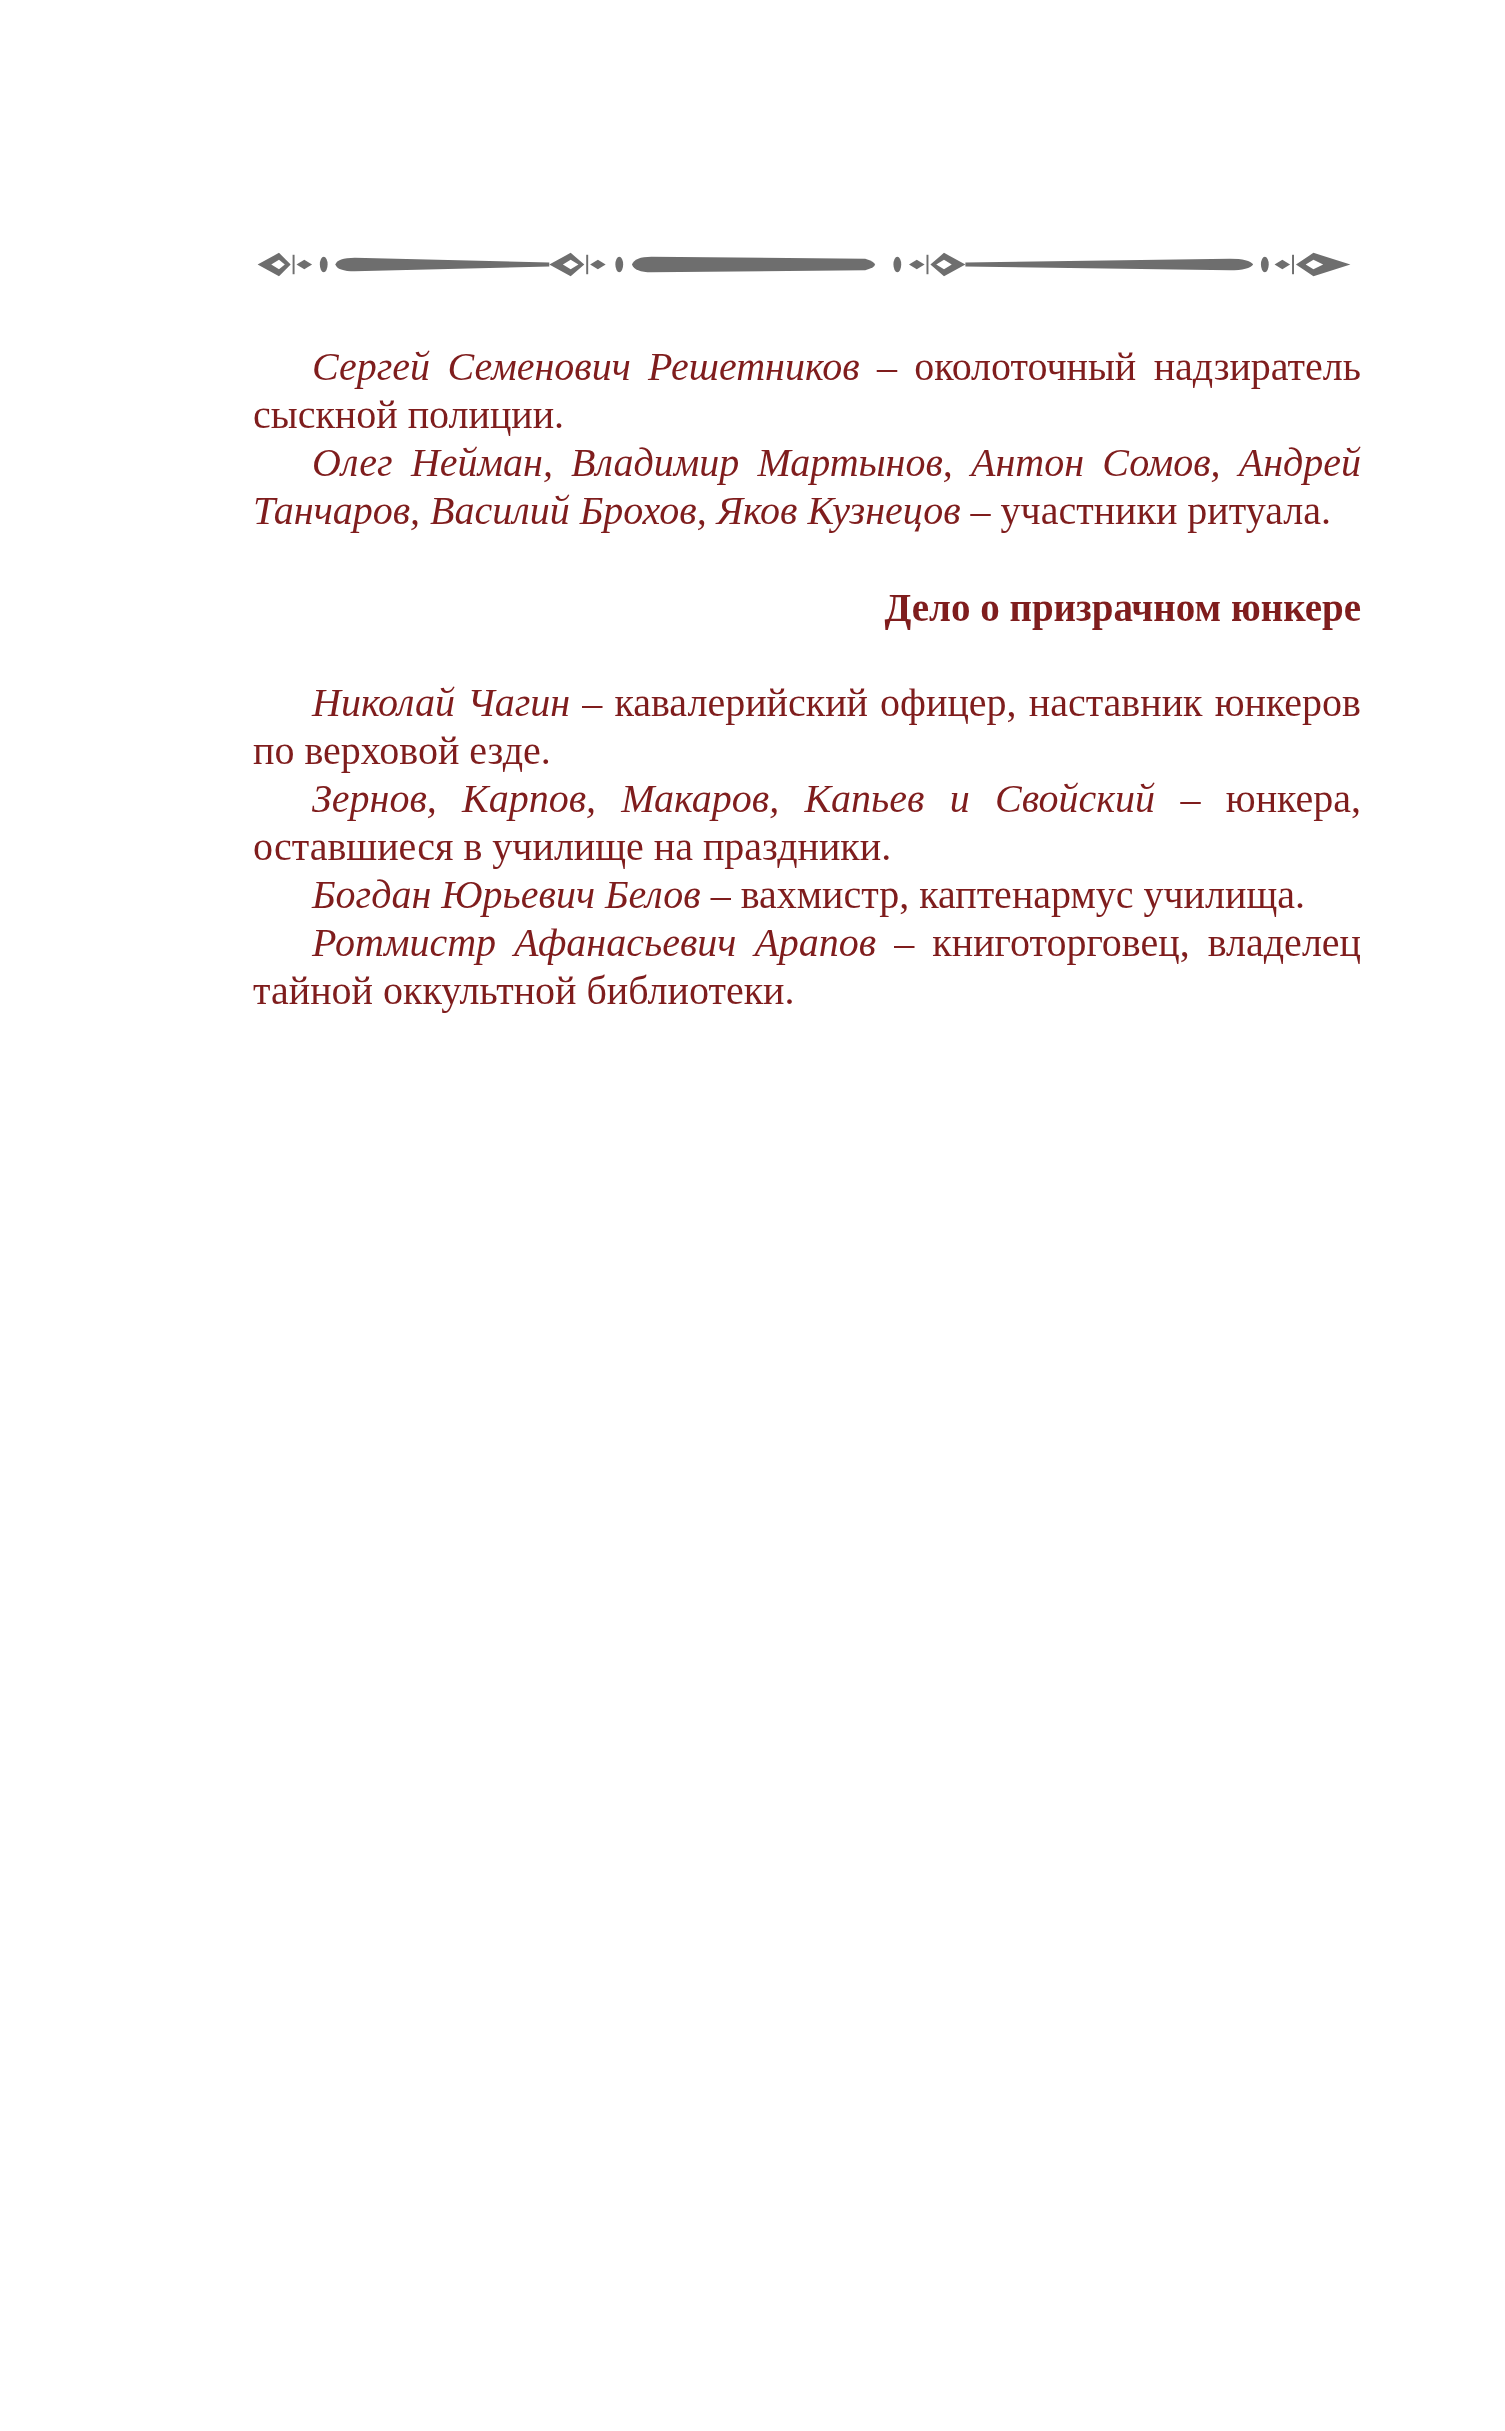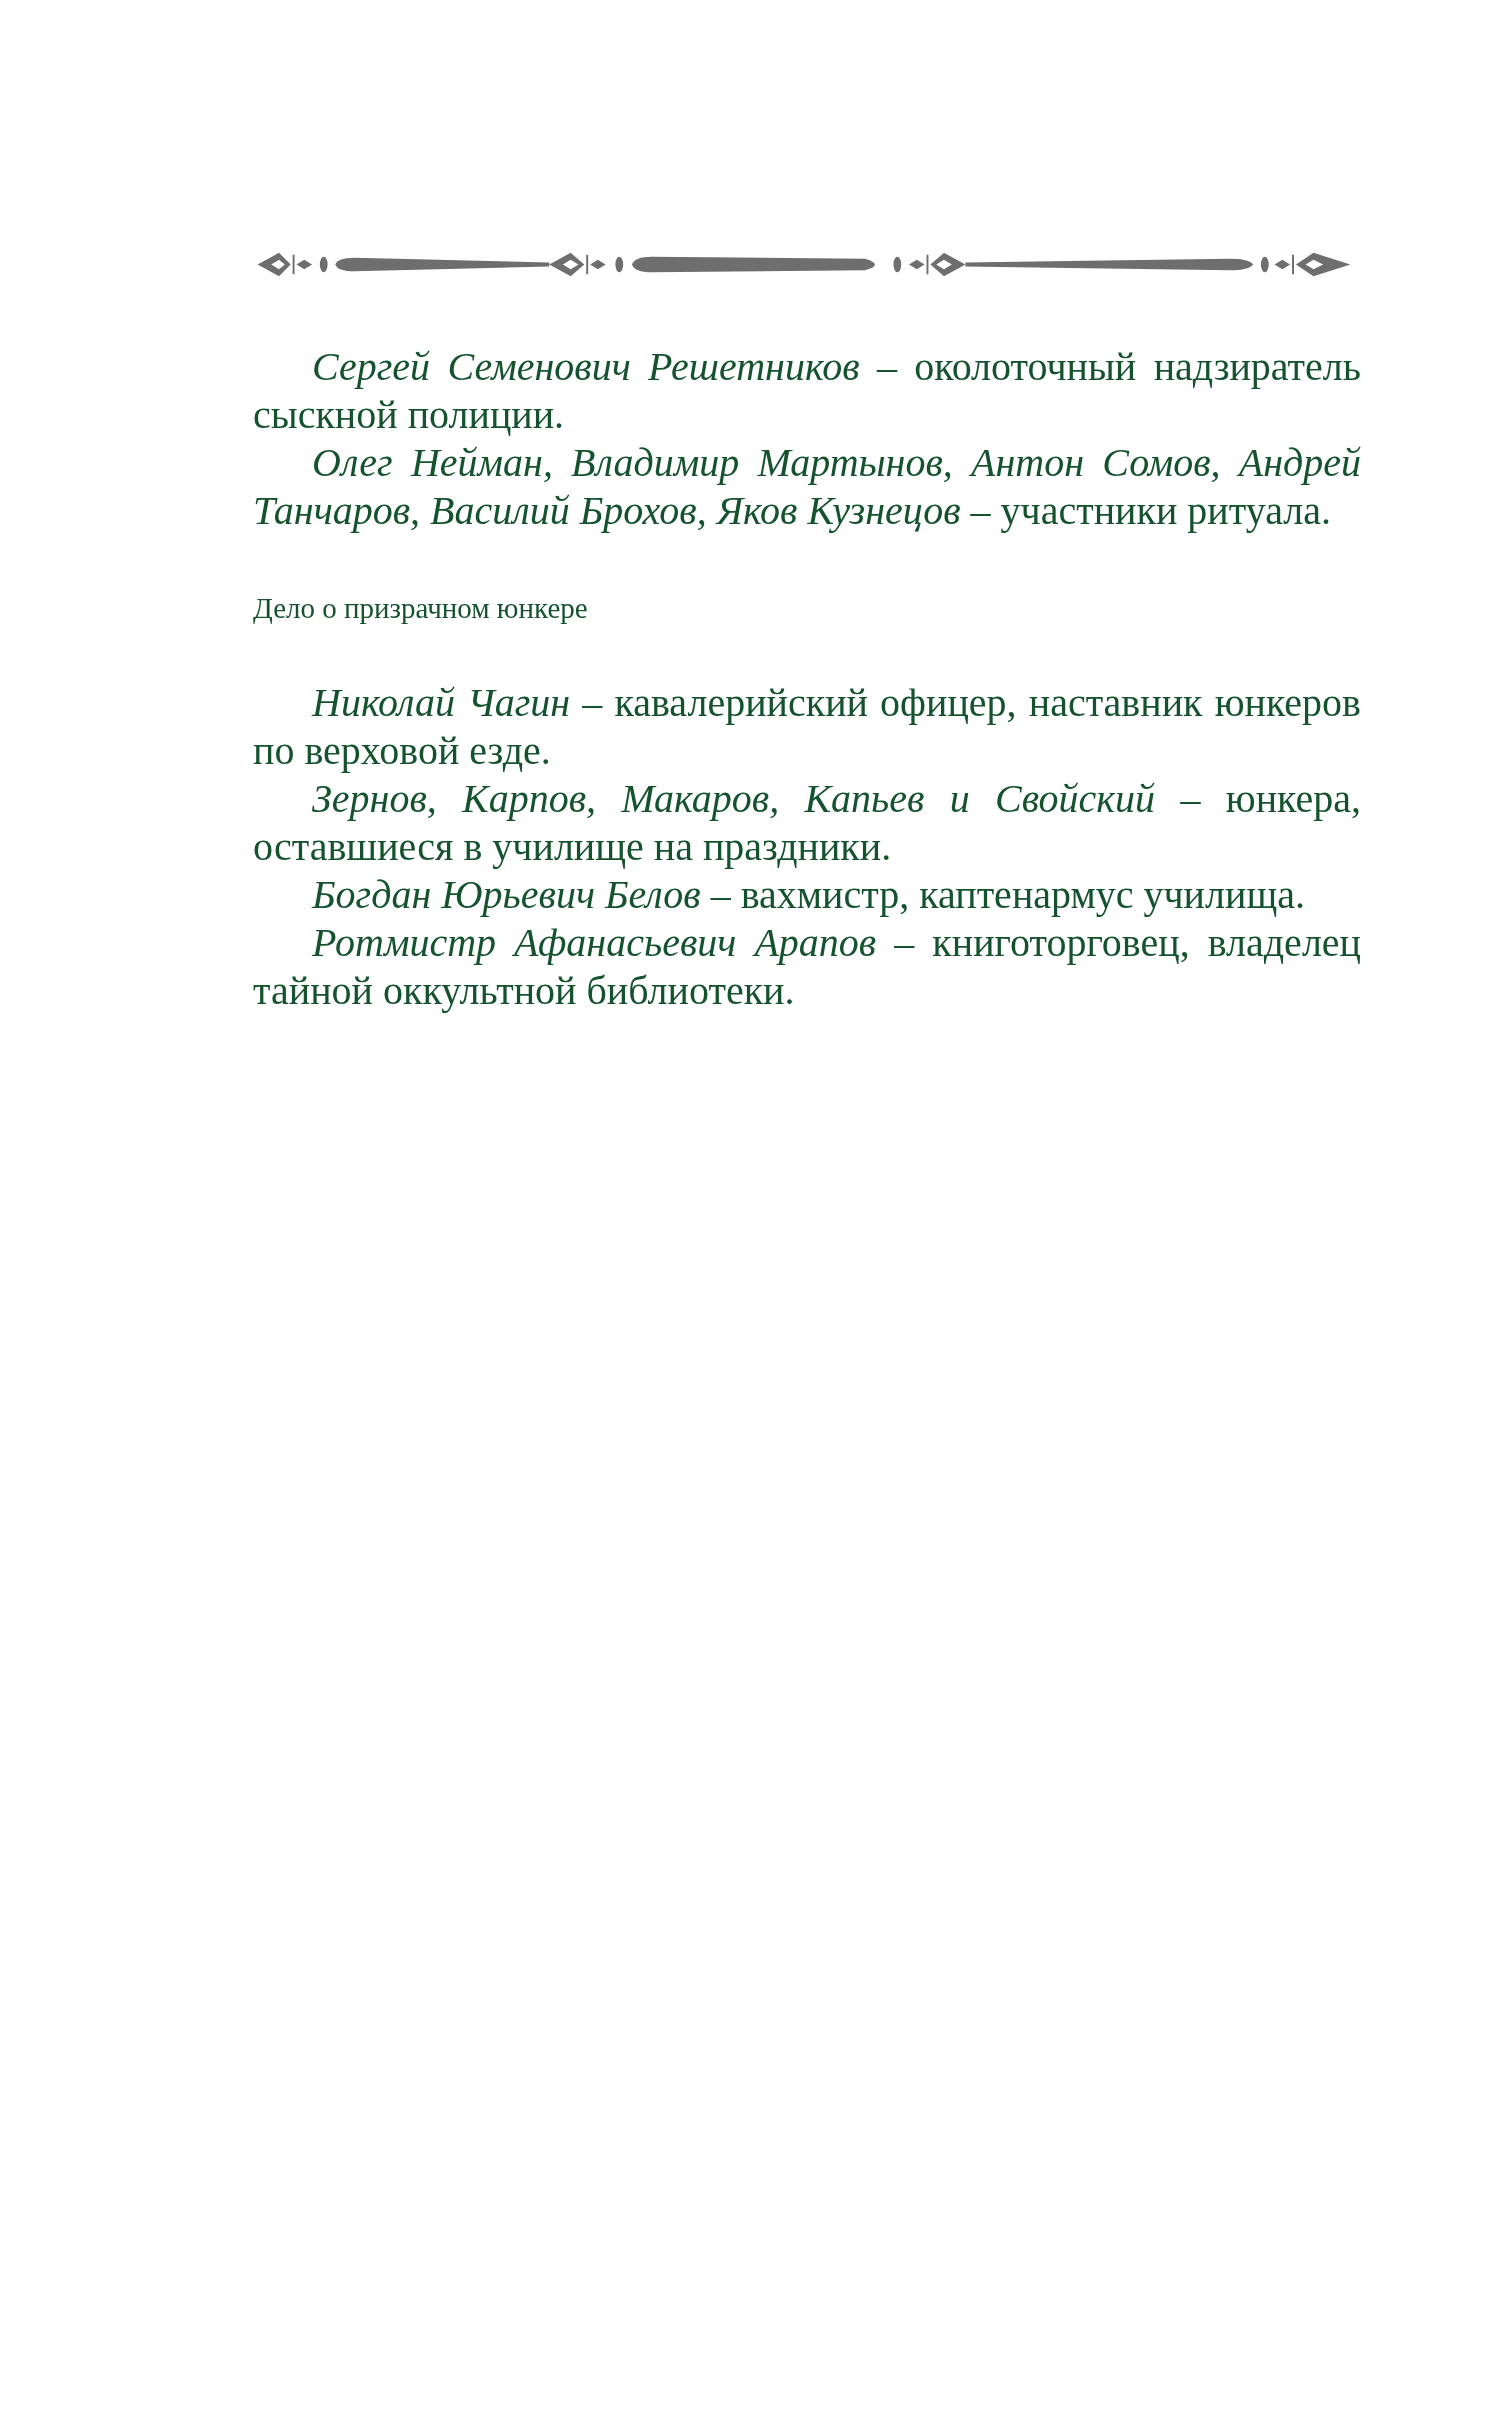--- a/index.html
+++ b/index.html
@@ -1,28 +1,28 @@
 <!DOCTYPE html>
 <html><head>
 <meta charset="utf-8">
 <style>
   html, body { margin: 0; padding: 0; background: #ffffff; }
   body { width: 1506px; height: 2432px; position: relative; overflow: hidden; }
   .ornament { position: absolute; left: 253px; top: 247px; width: 1102px; height: 35px; }
   .text-block {
     position: absolute; left: 253px; top: 343px; width: 1108px;
     font-family: "Liberation Serif", "DejaVu Serif", serif;
-    font-size: 40px; line-height: 48px; color: #14532d;
+    font-size: 40px; line-height: 48px; color: #7f1d1d;
     text-align: justify;
   }
   .para { margin: 0; text-indent: 59px; text-align: justify; }
   .para .name { font-style: italic; }
   .heading {
-    margin: 49px 0 47px 0; text-align: left; font-weight: normal;
-    font-size: 29px; text-indent: 0;
+    margin: 49px 0 47px 0; text-align: right; font-weight: bold;
+    font-size: 39px; text-indent: 0;
   }
 </style>
 </head>
 <body>
 
 <svg class="ornament" viewBox="0 0 1124 36">
   <g fill="#6e6e6e">
 
     <path d="M0 18 L22 6 L34 18 L22 30 Z M14 18 L22 13 L28 18 L22 23 Z" fill-rule="evenodd"></path>
     <rect x="36" y="8" width="2" height="20"></rect>

